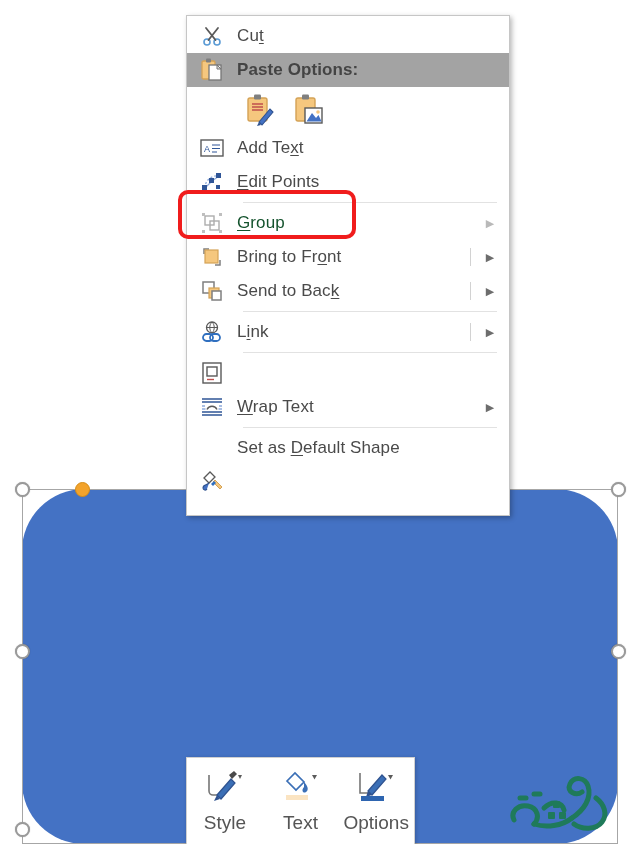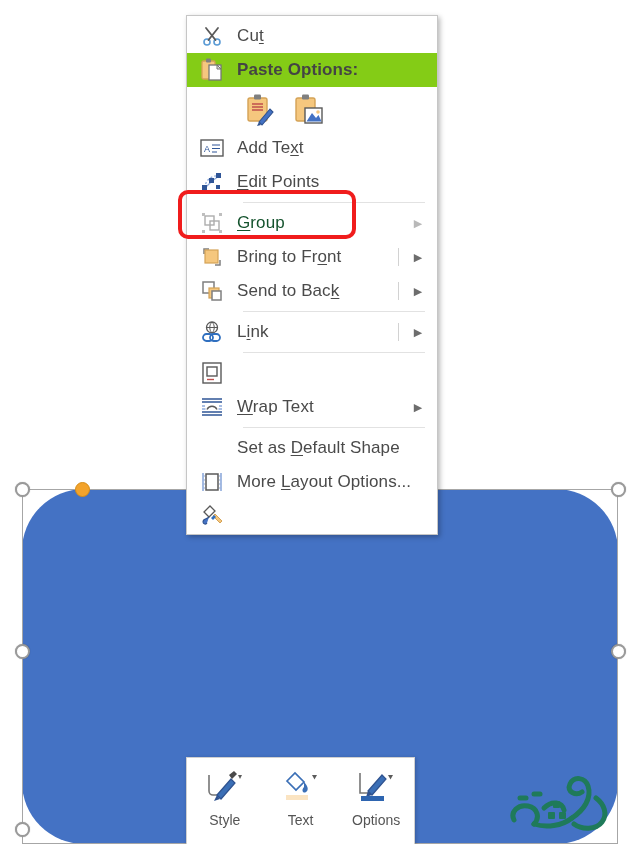--- a/index.html
+++ b/index.html
@@ -53,25 +53,25 @@
     position:absolute;
     right:8px; bottom:4px;
     width:126px; height:72px;
     pointer-events:none;
   }
 
   
   #ctxmenu {
     position:absolute;
     left:186px; top:15px;
-    width:252px;
+    width:324px;
     background:#ffffff;
     border:1px solid #c6c6c6;
     box-shadow:2px 2px 5px rgba(0,0,0,.28);
-    padding:3px 0 1px 0;
+    padding:3px 0 16px 0;
     z-index:20;
   }
   .mi {
     position:relative;
     display:flex;
     align-items:center;
     height:34px;
     padding:0 10px 0 0;
     cursor:default;
   }
@@ -84,21 +84,21 @@
     justify-content:center;
   }
   .mi .lbl {
     flex:1;
     font-size:17px;
     color:#4a4a4a;
     letter-spacing:.1px;
     white-space:nowrap;
   }
   .mi.disabled .lbl { color:#14532d; }
-  .mi.header { background:#84cc16; }
+  .mi.header { background:#a3a3a3; }
   .mi.header .lbl { font-weight:bold; color:#444; }
   .mi .arrow {
     width:18px; min-width:18px;
     display:flex; align-items:center; justify-content:center;
     color:#6d6d6d; font-size:11px;
   }
   .mi .arrow.dim { color:#b9b9b9; }
   .mi .vdiv {
     width:1px; height:18px; background:#d2d2d2;
     margin-right:10px;
@@ -148,21 +148,21 @@
   .mb-item {
     flex:1;
     display:flex;
     flex-direction:column;
     align-items:center;
     justify-content:flex-start;
     padding-top:8px;
     cursor:default;
   }
   .mb-gfx { height:42px; display:flex; align-items:center; justify-content:center; }
-  .mb-lbl { font-size:14px; color:#555; margin-top:4px; }
+  .mb-lbl { font-size:19px; color:#555; margin-top:4px; }
 
   svg { display:block; }
 </style>
 </head>
 <body>
 
 <div id="canvas">
 
   <div id="shape"></div>
 
@@ -354,31 +354,20 @@
   </div>
 
   <div class="sep"></div>
 
 
   <div class="mi">
     <span class="ico"></span>
     <span class="lbl"><span>Set as <span class="u">D</span>efault Shape</span></span>
   </div>
 
-  <div class="mi">
-    <span class="ico">
-      <svg width="24" height="24" viewBox="0 0 24 24">
-        <rect x="6" y="4" width="12" height="16" fill="none" stroke="#595959" stroke-width="1.5"></rect>
-        <path d="M3,3v18 M21,3v18" stroke="#8EAADB" stroke-width="1.6"></path>
-        <path d="M3.5,6h1.5 M3.5,10h1.5 M3.5,14h1.5 M3.5,18h1.5" stroke="#8EAADB" stroke-width="1.2"></path>
-        <path d="M19,6h1.5 M19,10h1.5 M19,14h1.5 M19,18h1.5" stroke="#8EAADB" stroke-width="1.2"></path>
-      </svg>
-    </span>
-    <span class="lbl"><span>More <span class="u">L</span>ayout Options...</span></span>
-  </div>
 
   <div class="mi">
     <span class="ico">
       <svg width="24" height="24" viewBox="0 0 24 24">
         <path d="M4,8 L10,2 l5,5 L9,13 z" fill="#fff" stroke="#595959" stroke-width="1.3"></path>
         <path d="M9,13 C6,16 3,14 3,18 C3,20 6,21 7,19" fill="#4472C4" stroke="#2F528F" stroke-width="1.1"></path>
         <path d="M13,12 L20,19 l2,-2 L15,10 z" fill="#F5C77E" stroke="#D4A256" stroke-width="1"></path>
         <path d="M11,14 l3,-3 l2,2 l-3,3 z" fill="#2F6FBF"></path>
       </svg>
     </span>

